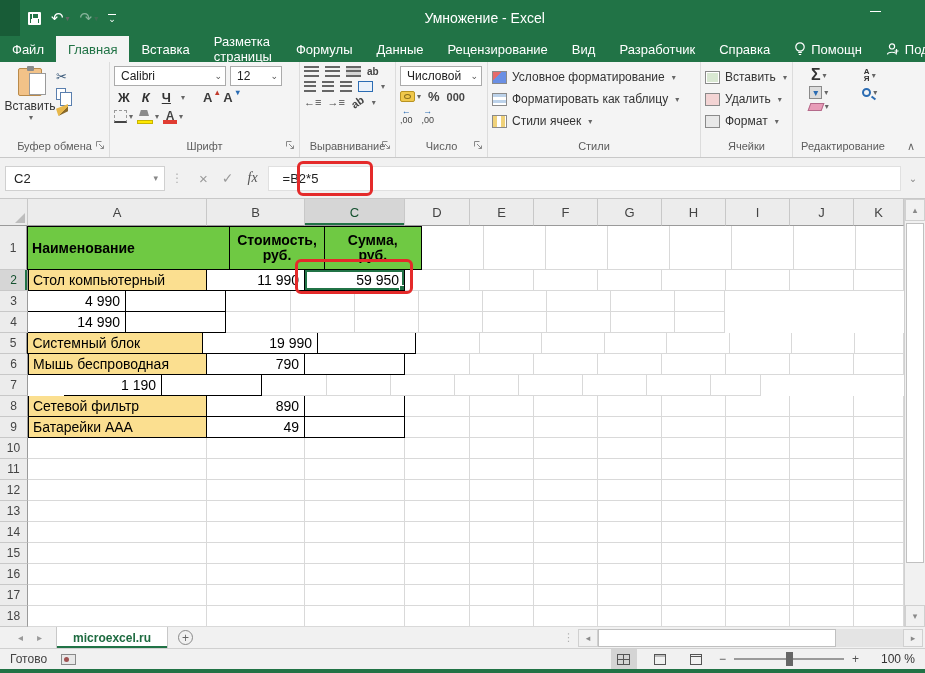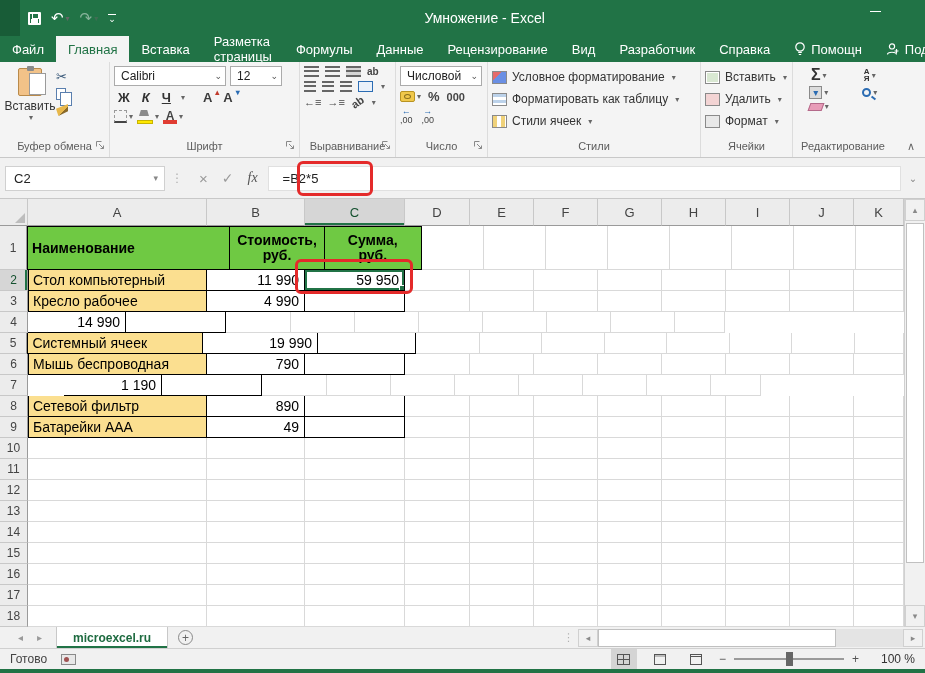--- a/index.html
+++ b/index.html
@@ -531,21 +531,20 @@
           <div class="cell" style="width: 64px;"></div>
           <div class="cell" style="width: 64px;"></div>
           <div class="cell" style="width: 64px;"></div>
           <div class="cell" style="width: 64px;"></div>
           <div class="cell" style="width: 64px;"></div>
           <div class="cell" style="width: 64px;"></div>
           <div class="cell" style="width: 50px;"></div>
         </div>
         <div class="g-row" style="height: 21px;">
           <div class="rh">3</div>
-          <div class="cell tbl tbl-first tan" style="width: 179px;">Кресло рабочее</div>
           <div class="cell tbl numeric" style="width: 98px;">4 990</div>
           <div class="cell tbl numeric" style="width: 100px;"></div>
           <div class="cell" style="width: 65px;"></div>
           <div class="cell" style="width: 64px;"></div>
           <div class="cell" style="width: 64px;"></div>
           <div class="cell" style="width: 64px;"></div>
           <div class="cell" style="width: 64px;"></div>
           <div class="cell" style="width: 64px;"></div>
           <div class="cell" style="width: 64px;"></div>
           <div class="cell" style="width: 50px;"></div>
@@ -558,21 +557,21 @@
           <div class="cell" style="width: 64px;"></div>
           <div class="cell" style="width: 64px;"></div>
           <div class="cell" style="width: 64px;"></div>
           <div class="cell" style="width: 64px;"></div>
           <div class="cell" style="width: 64px;"></div>
           <div class="cell" style="width: 64px;"></div>
           <div class="cell" style="width: 50px;"></div>
         </div>
         <div class="g-row" style="height: 21px;">
           <div class="rh">5</div>
-          <div class="cell tbl tbl-first tan" style="width: 179px;">Системный ячеек</div>
+          <div class="cell tbl tbl-first tan" style="width: 179px;">Системный блок</div>
           <div class="cell tbl numeric" style="width: 118px;">19 990</div>
           <div class="cell tbl numeric" style="width: 100px;"></div>
           <div class="cell" style="width: 65px;"></div>
           <div class="cell" style="width: 64px;"></div>
           <div class="cell" style="width: 64px;"></div>
           <div class="cell" style="width: 64px;"></div>
           <div class="cell" style="width: 64px;"></div>
           <div class="cell" style="width: 64px;"></div>
           <div class="cell" style="width: 64px;"></div>
           <div class="cell" style="width: 50px;"></div>

